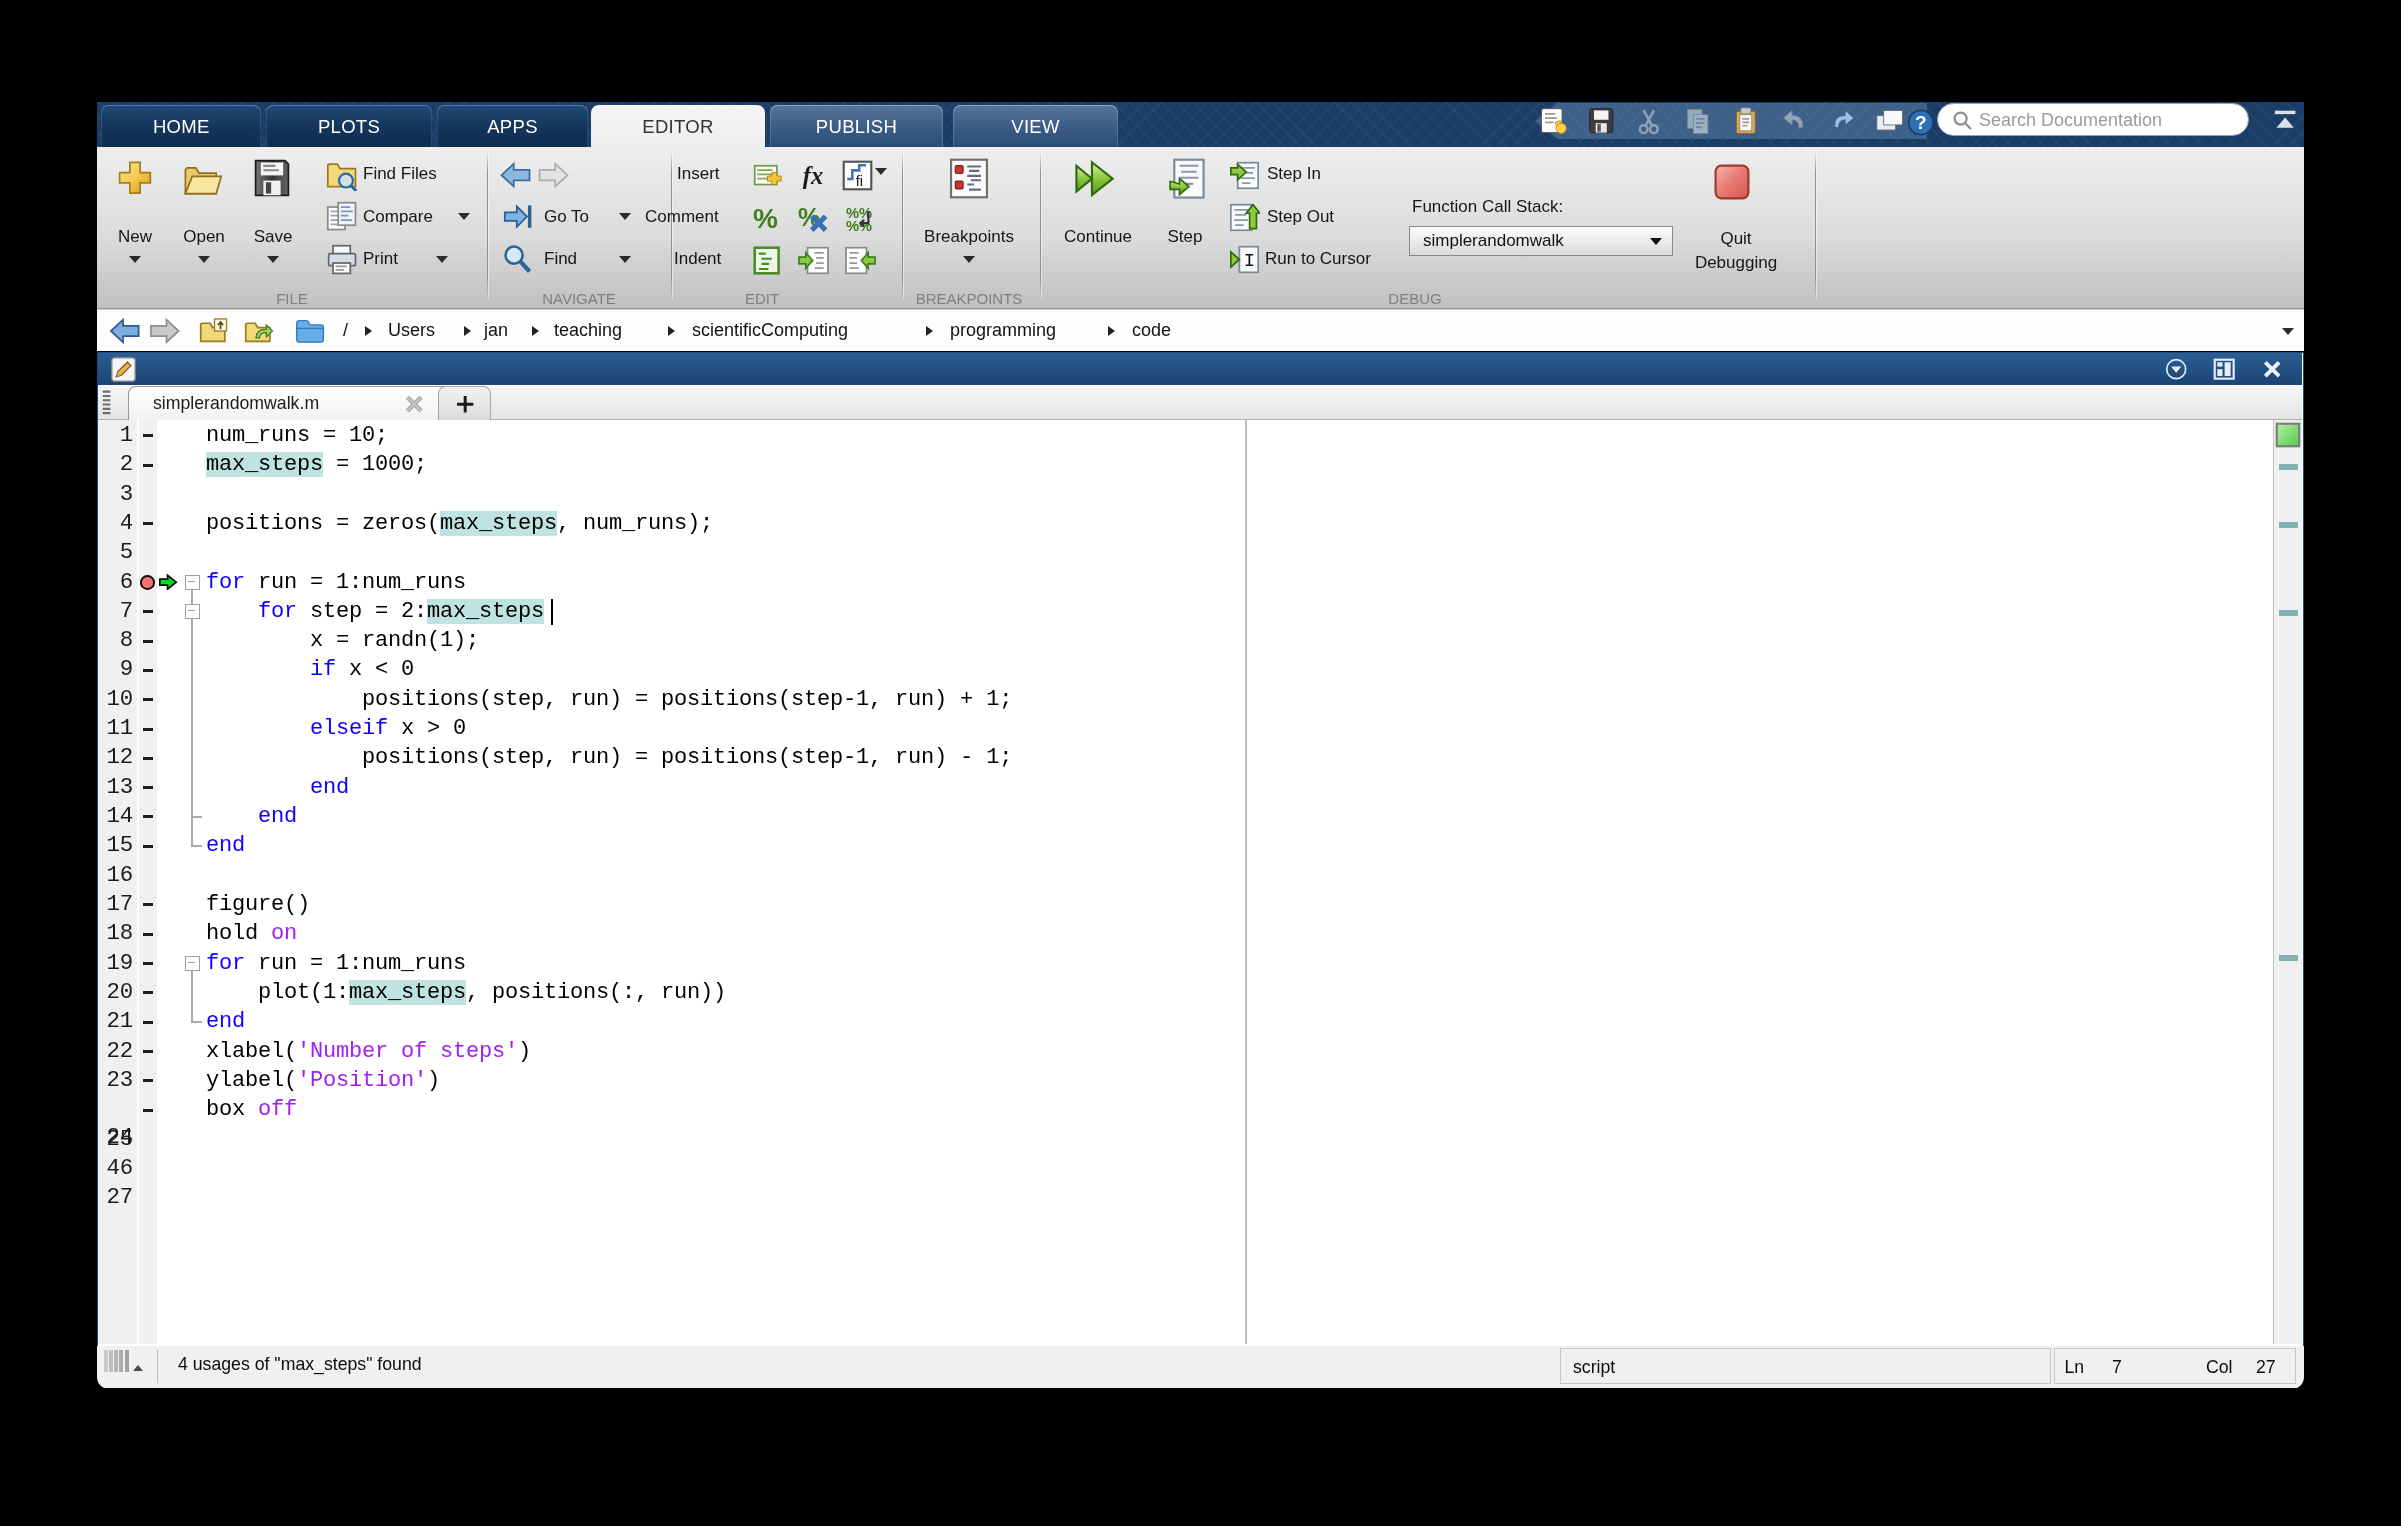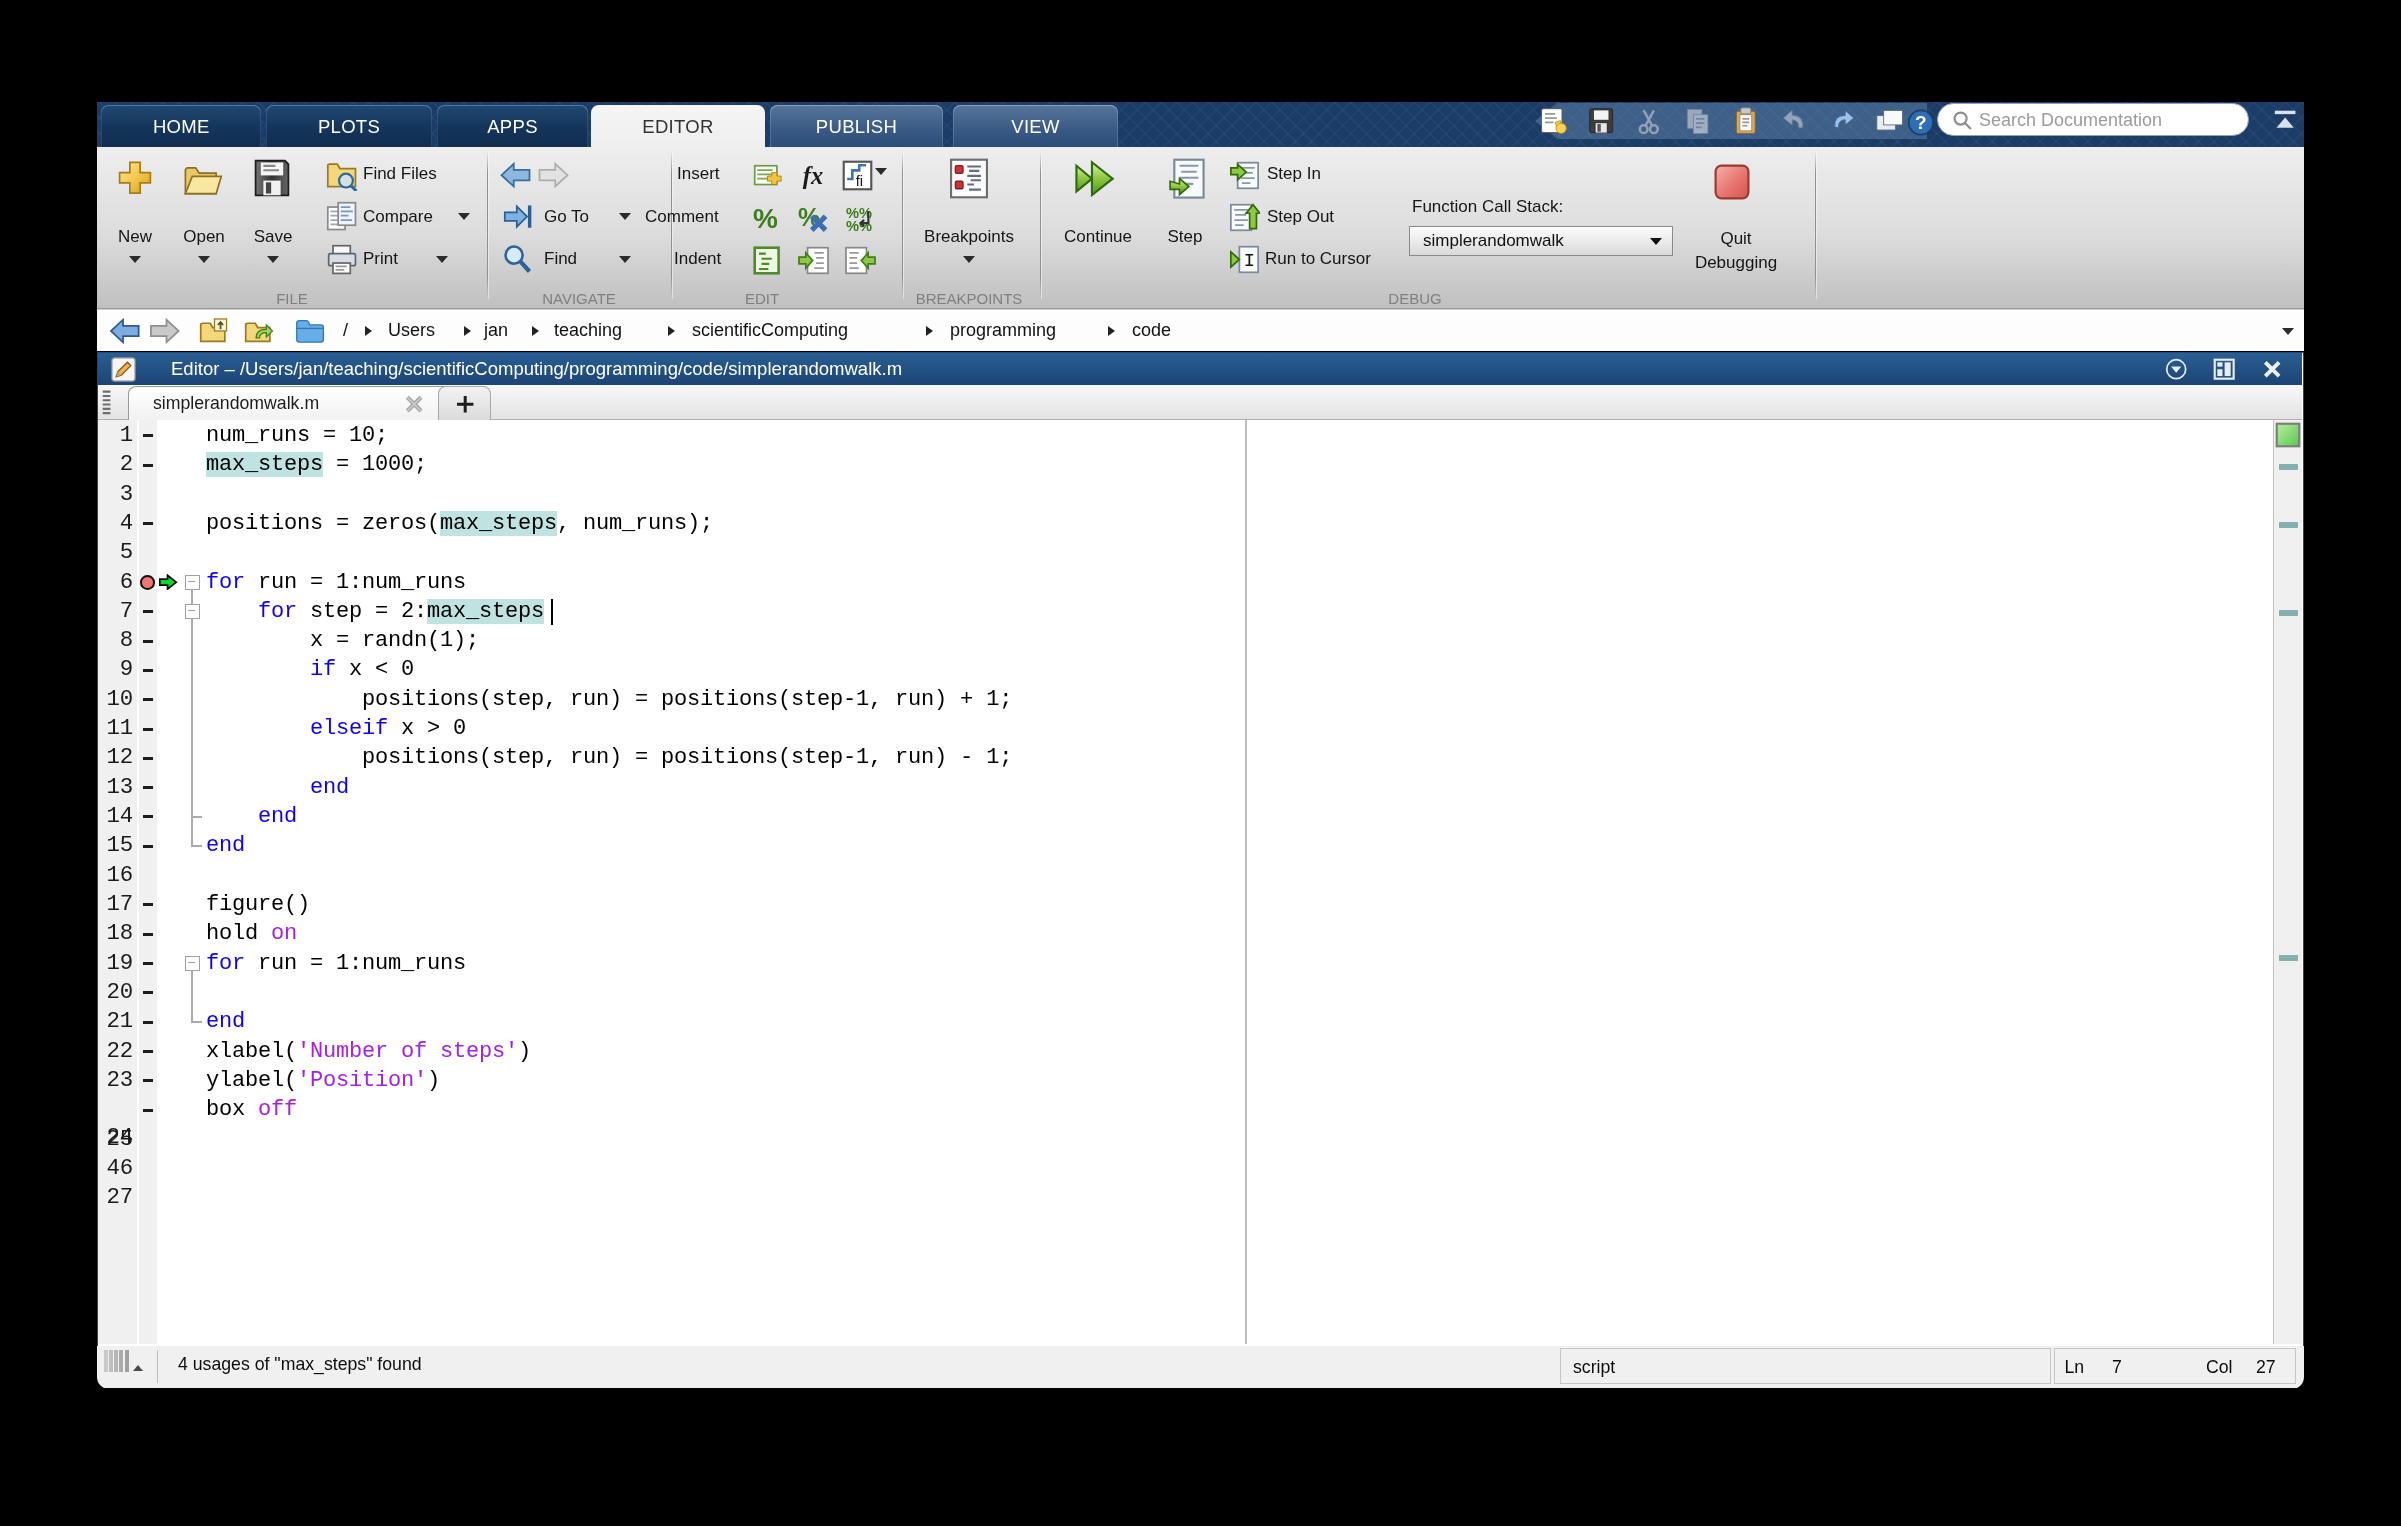--- a/index.html
+++ b/index.html
@@ -355,21 +355,20 @@
     <div class="seg" style="left:1035px;">code</div>
     <div class="darr" style="left:2185px;top:18px;"></div>
   </div>
   <div id="epanel">
     <div id="etitle">
       <svg class="icon" style="left:13px;top:3.5px;" width="25" height="25" viewBox="0 0 29 29">
         <rect x="1" y="1" width="27" height="27" rx="3" fill="#f5f5f5" stroke="#8a8a8a" stroke-width="1.5"></rect>
         <path d="M6 23 L8 17 L19 6 L23 10 L12 21 Z" fill="#f0b24c" stroke="#7e5a1c" stroke-width="1.5"></path>
         <path d="M6 23 L8 17 L12 21 Z" fill="#caa06a"></path>
       </svg>
-      <div class="t">Editor – /Users/jan/teaching/scientificComputing/programming/code/simplerandomwalk.m</div>
       <svg class="icon" style="left:2067px;top:5.2px;" width="22.4" height="22.4" viewBox="0 0 26 26">
           <circle cx="13" cy="13" r="11" fill="none" stroke="#e7edf4" stroke-width="2"></circle>
           <path d="M7 10 L19 10 L13 17 Z" fill="#e7edf4"></path>
         </svg>
       <svg class="icon" style="left:2115px;top:5.2px;" width="22.4" height="22.4" viewBox="0 0 26 26">
           <rect x="2" y="2" width="22" height="22" fill="none" stroke="#e7edf4" stroke-width="2.5"></rect>
           <rect x="13.5" y="5" width="7" height="16" fill="#e7edf4"></rect>
           <rect x="5" y="5" width="6" height="5" fill="#e7edf4"></rect>
           <rect x="5" y="13" width="6" height="8" fill="#e7edf4"></rect>
         </svg>
@@ -477,20 +476,21 @@
       <div class="dash" style="top:483px;"></div>
       <div class="cl" style="top:470px;">figure()</div>
       <div class="ln" style="top:499px;">18</div>
       <div class="dash" style="top:513px;"></div>
       <div class="cl" style="top:499px;">hold <span class="st">on</span></div>
       <div class="ln" style="top:529px;">19</div>
       <div class="dash" style="top:542px;"></div>
       <div class="cl" style="top:529px;"><span class="kw">for</span> run = 1:num_runs</div>
       <div class="ln" style="top:558px;">20</div>
       <div class="dash" style="top:571px;"></div>
+      <div class="cl" style="top:558px;">    plot(1:<span class="hl">max_steps</span>, positions(:, run))</div>
       <div class="ln" style="top:587px;">21</div>
       <div class="dash" style="top:601px;"></div>
       <div class="cl" style="top:587px;"><span class="kw">end</span></div>
       <div class="ln" style="top:617px;">22</div>
       <div class="dash" style="top:630px;"></div>
       <div class="cl" style="top:617px;font-family:Liberation Mono, monospace;">xlabel(<span class="st">'Number of steps'</span>)</div>
       <div class="ln" style="top:646px;">23</div>
       <div class="dash" style="top:659px;"></div>
       <div class="cl" style="top:646px;">ylabel(<span class="st">'Position'</span>)</div>
       <div class="ln" style="top:703px;">24</div>

